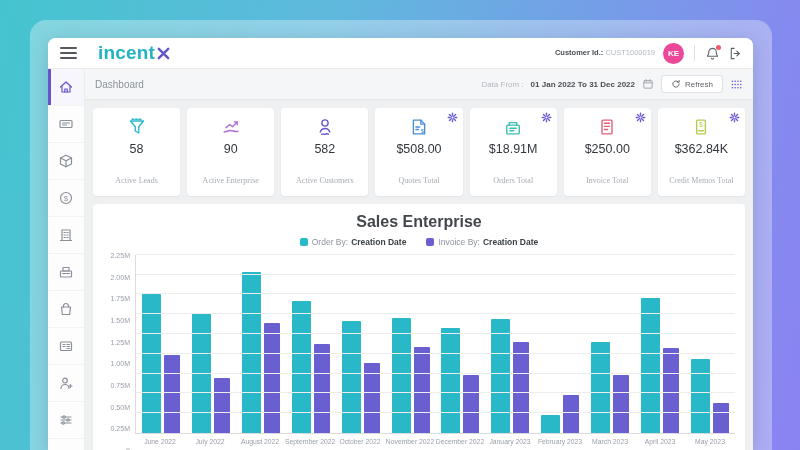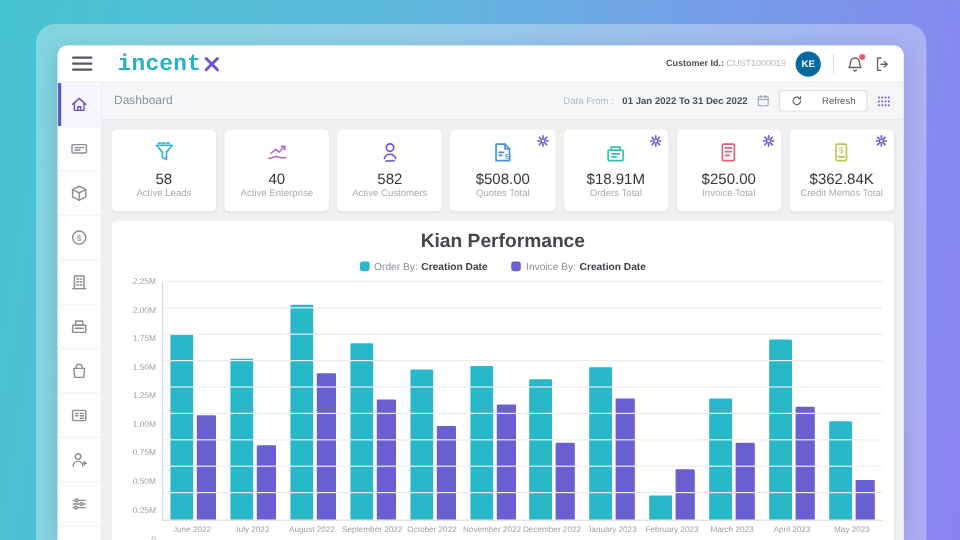--- a/index.html
+++ b/index.html
@@ -15,32 +15,32 @@
     background:rgba(255,255,255,.32); border-radius:16px 16px 0 0; }
   .window { position:absolute; left:48px; top:38px; width:705px; height:412px;
     background:#fff; border-radius:8px 8px 0 0; overflow:hidden;
     box-shadow:0 3px 18px rgba(30,40,90,.18); display:flex; flex-direction:column; }
 
   
   .topbar { flex:0 0 31px; display:flex; align-items:center; padding:0 10px;
     border-bottom:1px solid #ececec; background:#fff; }
   .hamburger { width:17px; cursor:pointer; margin-left:2px; }
   .hamburger i { display:block; height:2px; background:#55585e; margin:3px 0; border-radius:1px; }
-  .logo { display:flex; align-items:center; margin-left:21px;font-family:Liberation Mono, monospace; }
+  .logo { display:flex; align-items:center; margin-left:21px; }
   .logo-text { font-size:19px; font-weight:bold; color:#23b3c3; letter-spacing:.2px; }
   .logo-x { margin-left:1px; display:flex; }
   .topbar-right { margin-left:auto; display:flex; align-items:center; gap:8px; }
   .user-block { text-align:right; line-height:1.25; }
   .user-line1 { font-size:8.5px; }
   .user-name { font-weight:bold; color:#3a3f45; }
   .user-role { color:#adb2ba; font-size:7.5px; margin-left:3px; }
   .user-line2 { font-size:7.5px; }
   .cust-label { color:#4a4f55; font-weight:bold; }
   .cust-id { color:#b3b9c0; }
-  .avatar { width:21px; height:21px; border-radius:50%; background:#0369a1; color:#fff;
+  .avatar { width:21px; height:21px; border-radius:50%; background:#ec4899; color:#fff;
     font-size:8px; font-weight:bold; display:flex; align-items:center; justify-content:center; }
   .tb-divider { width:1px; height:16px; background:#e0e0e0; margin:0 2px; }
   .tb-icon { color:#5f6368; position:relative; display:flex; cursor:pointer; }
   .bell-dot { position:absolute; top:-1px; right:-1px; width:5px; height:5px;
     border-radius:50%; background:#ef5b6f; }
 
   
   .app-body { flex:1; display:flex; min-height:0; }
   .sidebar { flex:0 0 37px; background:#fdfdfd; border-right:1px solid #ececec;
     display:flex; flex-direction:column; }
@@ -49,33 +49,33 @@
   .side-item.active { color:#6456c8; box-shadow:inset 3px 0 0 #6456c8; background:#f7f6fd; }
 
   .main { flex:1; display:flex; flex-direction:column; background:#eef0f1; min-width:0; }
   .subheader { flex:0 0 31px; background:#f5f6f7; border-bottom:1px solid #e8e8e8;
     display:flex; align-items:center; padding:0 10px; }
   .page-title { font-size:10px; color:#8d939b; }
   .sub-right { margin-left:auto; display:flex; align-items:center; gap:7px; }
   .datafrom-label { font-size:8px; color:#b3b9c0; }
   .date-range { font-size:8px; font-weight:bold; color:#4a4f55; }
   .calendar { color:#9aa0a8; display:flex; cursor:pointer; }
-  .refresh-btn { display:flex; align-items:center; gap:16px; background:#fff;
+  .refresh-btn { display:flex; align-items:center; gap:4px; background:#fff;
     border:1px solid #dfe1e5; border-radius:3px; padding:3px 9px; font-size:8px;
     color:#5f6368; cursor:pointer; }
   .grid-ic { color:#6658d3; display:flex; cursor:pointer; }
 
   .content { flex:1; padding:8px 8px 0; display:flex; flex-direction:column; gap:8px; min-height:0; }
   .kpi-row { display:flex; gap:7px; flex:0 0 auto;align-items:flex-end; }
   .kpi { flex:1; background:#fff; border-radius:4px; padding:9px 3px 9px; text-align:center;
     position:relative; box-shadow:0 1px 2px rgba(0,0,0,.05); cursor:pointer; }
   .gear { position:absolute; top:4px; right:5px; color:#6658d3; display:flex; }
   .kpi-ic { display:flex; justify-content:center; }
   .kpi-val { font-size:12.5px; color:#33373c; margin-top:5px; }
-  .kpi-label { font-size:8px; color:#a7acb4; margin-top:0; line-height:1.35; }
+  .kpi-label { font-size:8px; color:#a7acb4; margin-top:20px; line-height:1.35;font-family:Liberation Serif, serif; }
 
   .chart-card { background:#fff; border-radius:4px 4px 0 0; flex:1; padding:9px 10px 0;
     display:flex; flex-direction:column; min-height:0; box-shadow:0 1px 2px rgba(0,0,0,.05); }
   .chart-title { text-align:center; font-size:16px; color:#43474c; font-weight:600; }
   .legend { display:flex; justify-content:center; gap:20px; margin-top:6px;
     font-size:8.5px; color:#8d939b; align-items:center; }
   .legend-item { display:flex; align-items:center; cursor:pointer; }
   .sw { width:8px; height:8px; border-radius:2px; display:inline-block; margin-right:4px; }
   .legend-val { color:#3a3f44; font-weight:bold; margin-left:3px; }
 
@@ -285,21 +285,21 @@
               <div class="kpi-label">Active Leads</div>
             </div>
             <div class="kpi">
               <span class="kpi-ic" style="color:#b06fd6">
                 <svg width="20" height="20" viewBox="0 0 16 16" fill="none" stroke="currentColor" stroke-width="1.1" stroke-linecap="round" stroke-linejoin="round">
                   <path d="M2.5 12c2 0 3-1.2 5-1.2s3.5 1.4 6 .6"></path>
                   <path d="M4 8.5 7 6l2.2 1.8L13 4"></path>
                   <path d="M10.8 4H13v2.2"></path>
                 </svg>
               </span>
-              <div class="kpi-val">40</div>
+              <div class="kpi-val">90</div>
               <div class="kpi-label">Active Enterprise</div>
             </div>
             <div class="kpi">
               <span class="kpi-ic" style="color:#6658d3">
                 <svg width="20" height="20" viewBox="0 0 16 16" fill="none" stroke="currentColor" stroke-width="1.1" stroke-linecap="round" stroke-linejoin="round">
                   <circle cx="8" cy="4.8" r="2.5"></circle>
                   <path d="M4.2 12a4 4 0 0 1 7.6 0"></path>
                   <path d="M5.3 13.8c.9-.8 1.8.4 2.7 0 .9-.4 1.8-.8 2.7 0"></path>
                 </svg>
               </span>
@@ -370,21 +370,21 @@
                   <text x="8" y="8.2" font-size="5.5" text-anchor="middle" stroke="none" fill="currentColor">$</text>
                   <path d="M6 11h4"></path>
                 </svg>
               </span>
               <div class="kpi-val">$362.84K</div>
               <div class="kpi-label">Credit Memos Total</div>
             </div>
           </div>
 
         <div class="chart-card">
-          <div class="chart-title">Kian Performance</div>
+          <div class="chart-title">Sales Enterprise</div>
           <div class="legend">
               <span class="legend-item">
                 <span class="sw" style="background:#28b8c8"></span>
                 <span>Order By:</span>
                 <span class="legend-val">Creation Date</span>
               </span>
               <span class="legend-item">
                 <span class="sw" style="background:#6a5fd1"></span>
                 <span>Invoice By:</span>
                 <span class="legend-val">Creation Date</span>

